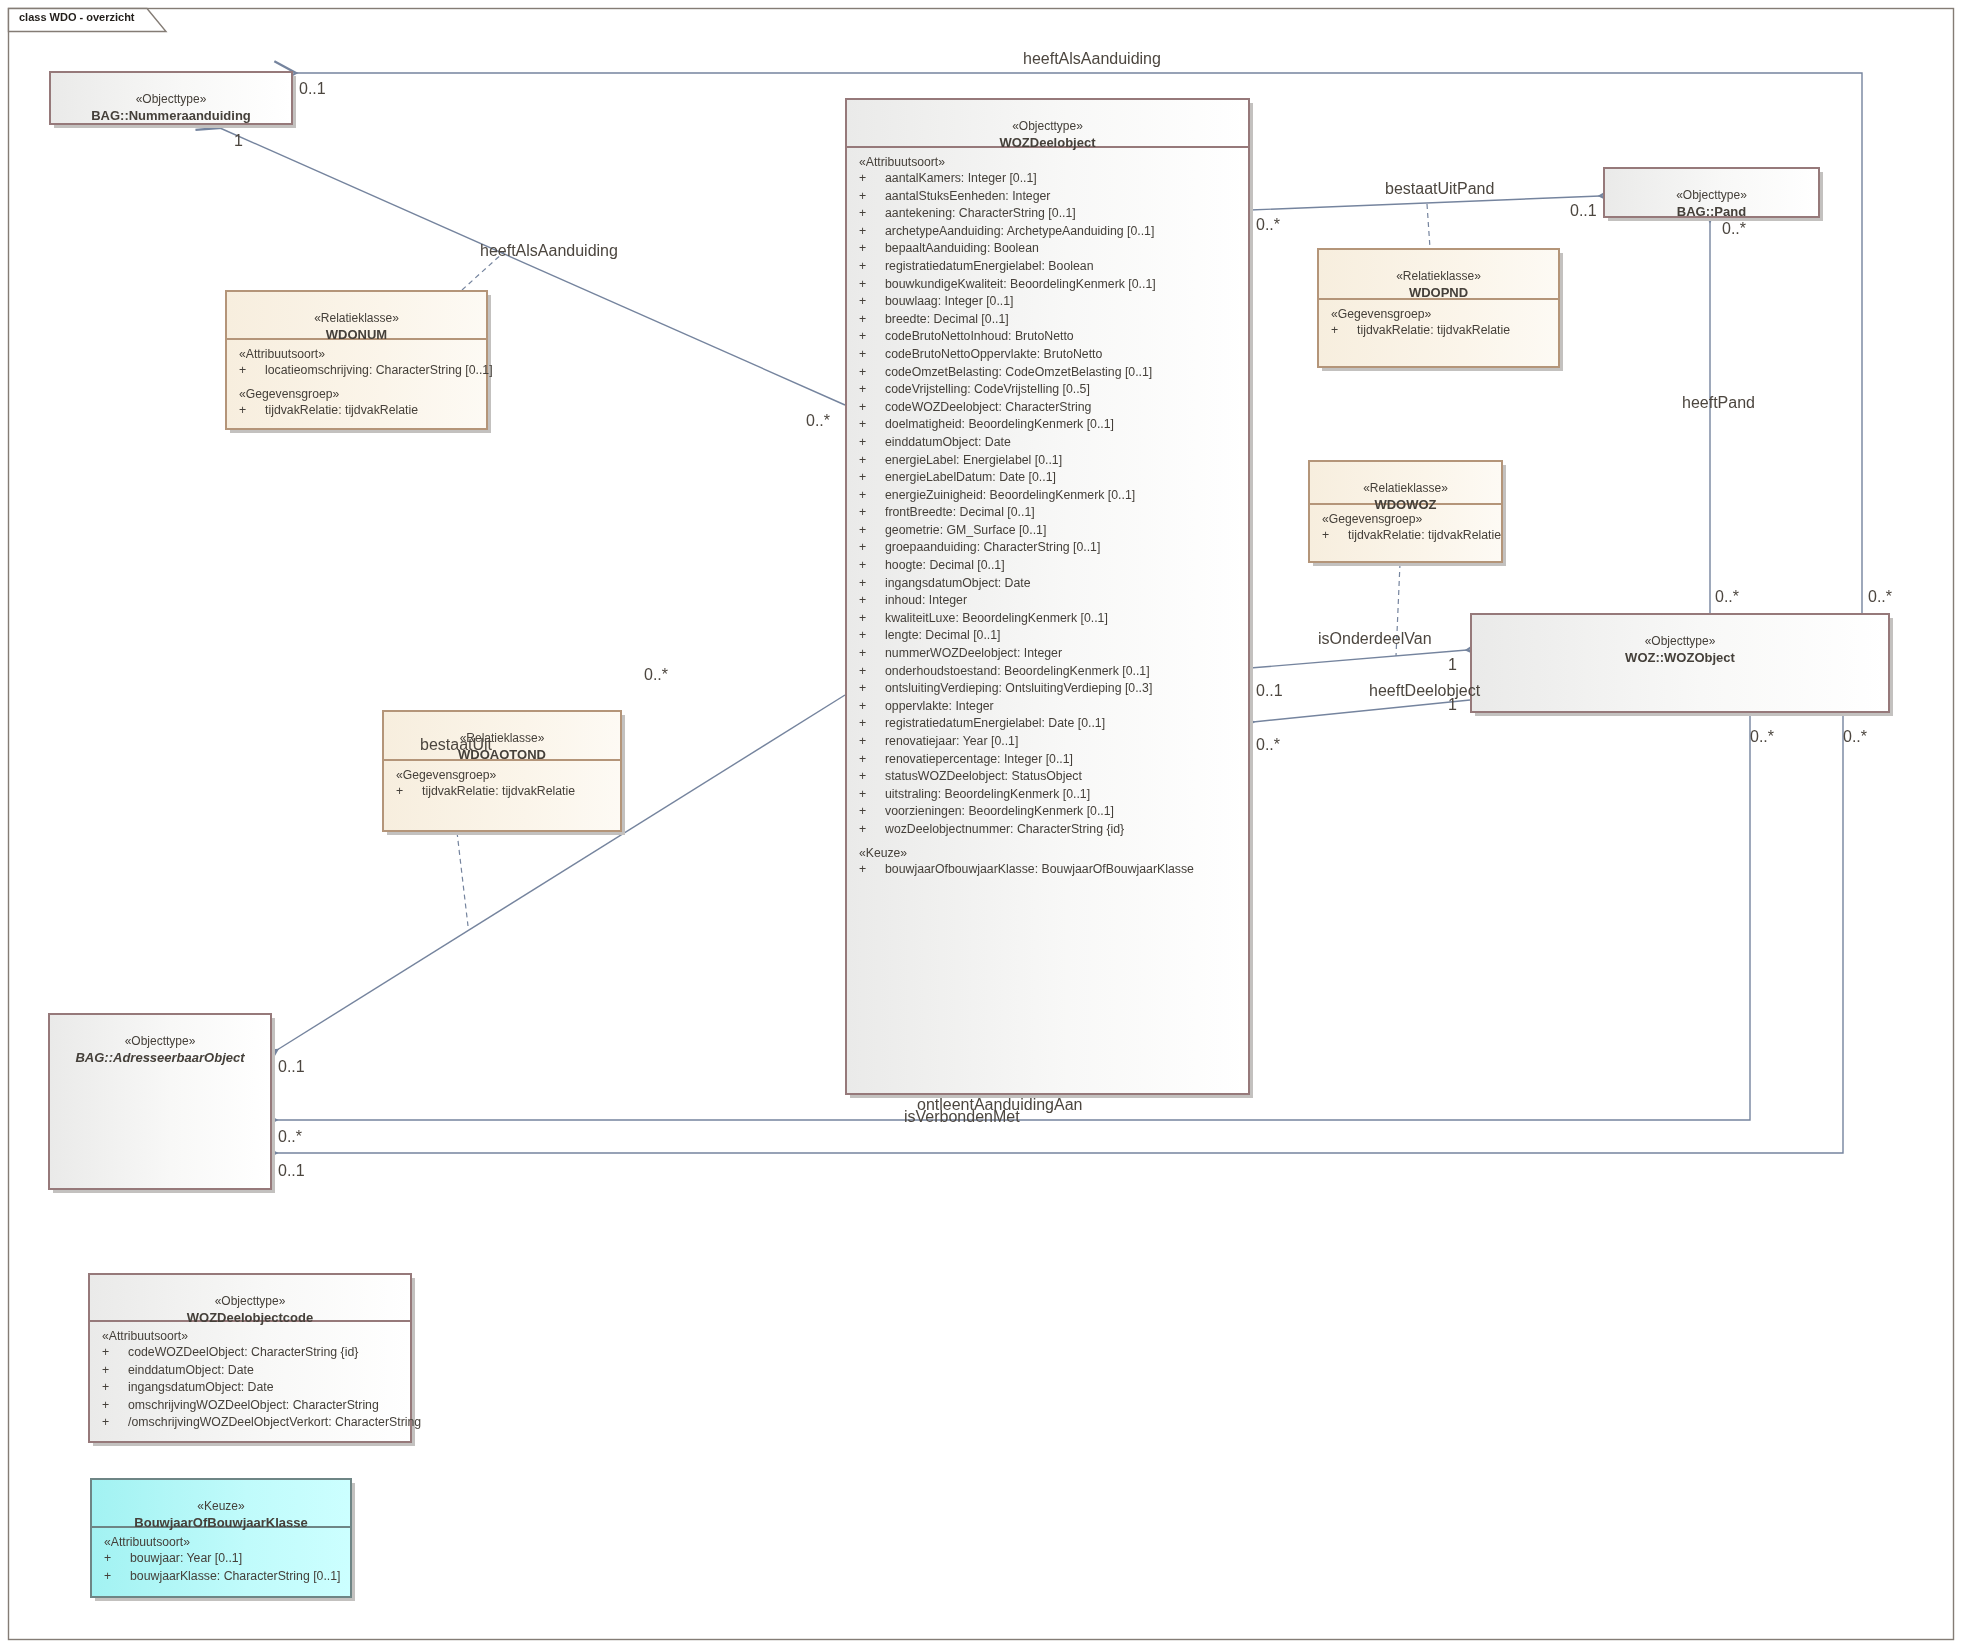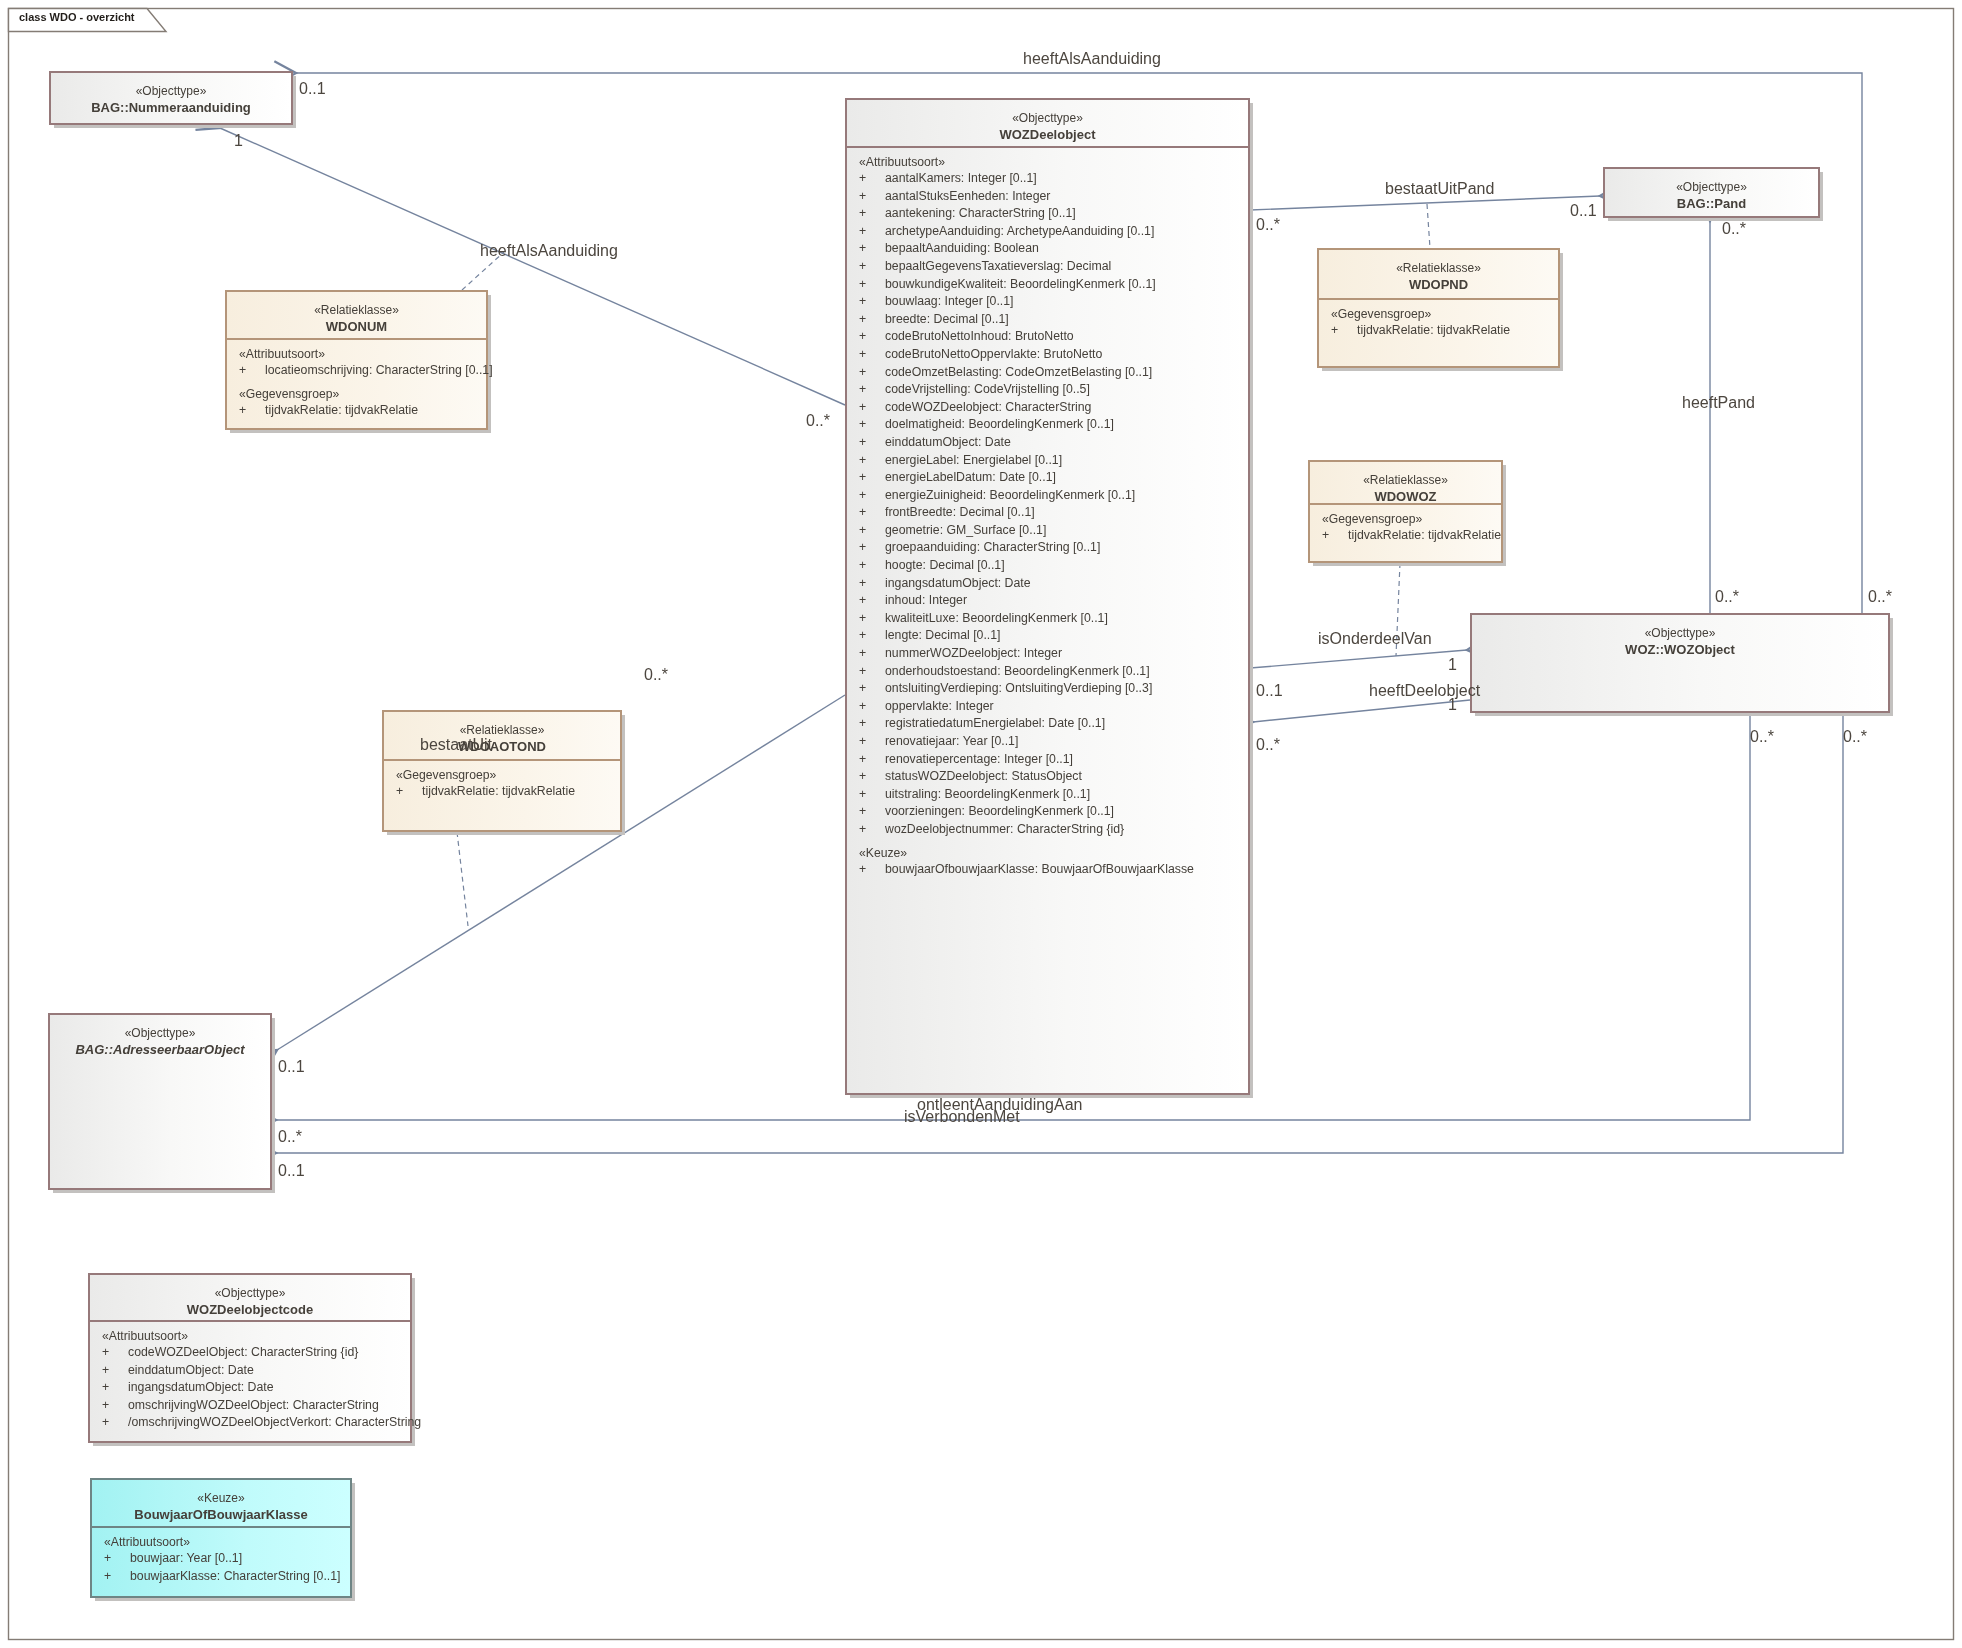--- a/index.html
+++ b/index.html
@@ -6,21 +6,21 @@
   #stage{position:relative;width:1962px;height:1648px;background:#ffffff;overflow:hidden;
          font-family:"Liberation Sans",sans-serif;color:#45403a;}
   #edges{position:absolute;left:0;top:0;width:1962px;height:1648px;}
   .uml-class{position:absolute;box-sizing:border-box;}
   .objecttype{background:linear-gradient(90deg,#eaeae9 0%,#f8f8f7 55%,#ffffff 100%);
               border:2px solid #96797a;box-shadow:4px 4px 0 -1px #c3c1bf;}
   .relatieklasse{background:linear-gradient(90deg,#f7eede 0%,#fbf5ea 60%,#fdfaf4 100%);
               border:2px solid #b49579;box-shadow:4px 4px 0 -1px #c3c1bf;}
   .keuze{background:linear-gradient(90deg,#a2f2f2 0%,#c0fbfb 60%,#ccffff 100%);
               border:2px solid #6e8585;box-shadow:4px 4px 0 -1px #c3c1bf;}
-  .cls-hdr{text-align:center;padding-top:11px;box-sizing:border-box;}
+  .cls-hdr{text-align:center;padding-top:19px;box-sizing:border-box;}
   .has-sections.objecttype .cls-hdr{border-bottom:2px solid #96797a;}
   .has-sections.relatieklasse .cls-hdr{border-bottom:2px solid #b49579;}
   .has-sections.keuze .cls-hdr{border-bottom:2px solid #6e8585;}
   .stereo{font-size:12px;line-height:15px;}
   .cname{font-size:13px;font-weight:bold;line-height:17px;}
   .cname.it{font-style:italic;}
   .sec-hdr{font-size:12.2px;padding:7px 0 1px 12px;white-space:nowrap;}
   .attr-row{display:flex;font-size:12.3px;line-height:17.6px;padding-left:12px;white-space:nowrap;}
   .plus{width:26px;flex:none;}
   .edge-label,.mult{position:absolute;font-size:16px;line-height:14px;color:#4c463f;white-space:nowrap;}
@@ -94,21 +94,21 @@
         <div class="attr-row">
           <span class="plus">+</span>
           <span class="attr-text">archetypeAanduiding: ArchetypeAanduiding [0..1]</span>
         </div>
         <div class="attr-row">
           <span class="plus">+</span>
           <span class="attr-text">bepaaltAanduiding: Boolean</span>
         </div>
         <div class="attr-row">
           <span class="plus">+</span>
-          <span class="attr-text">bepaaltGegevensTaxatieverslag: Decimal</span>
+          <span class="attr-text">registratiedatumEnergielabel: Boolean</span>
         </div>
         <div class="attr-row">
           <span class="plus">+</span>
           <span class="attr-text">bouwkundigeKwaliteit: BeoordelingKenmerk [0..1]</span>
         </div>
         <div class="attr-row">
           <span class="plus">+</span>
           <span class="attr-text">bouwlaag: Integer [0..1]</span>
         </div>
         <div class="attr-row">

